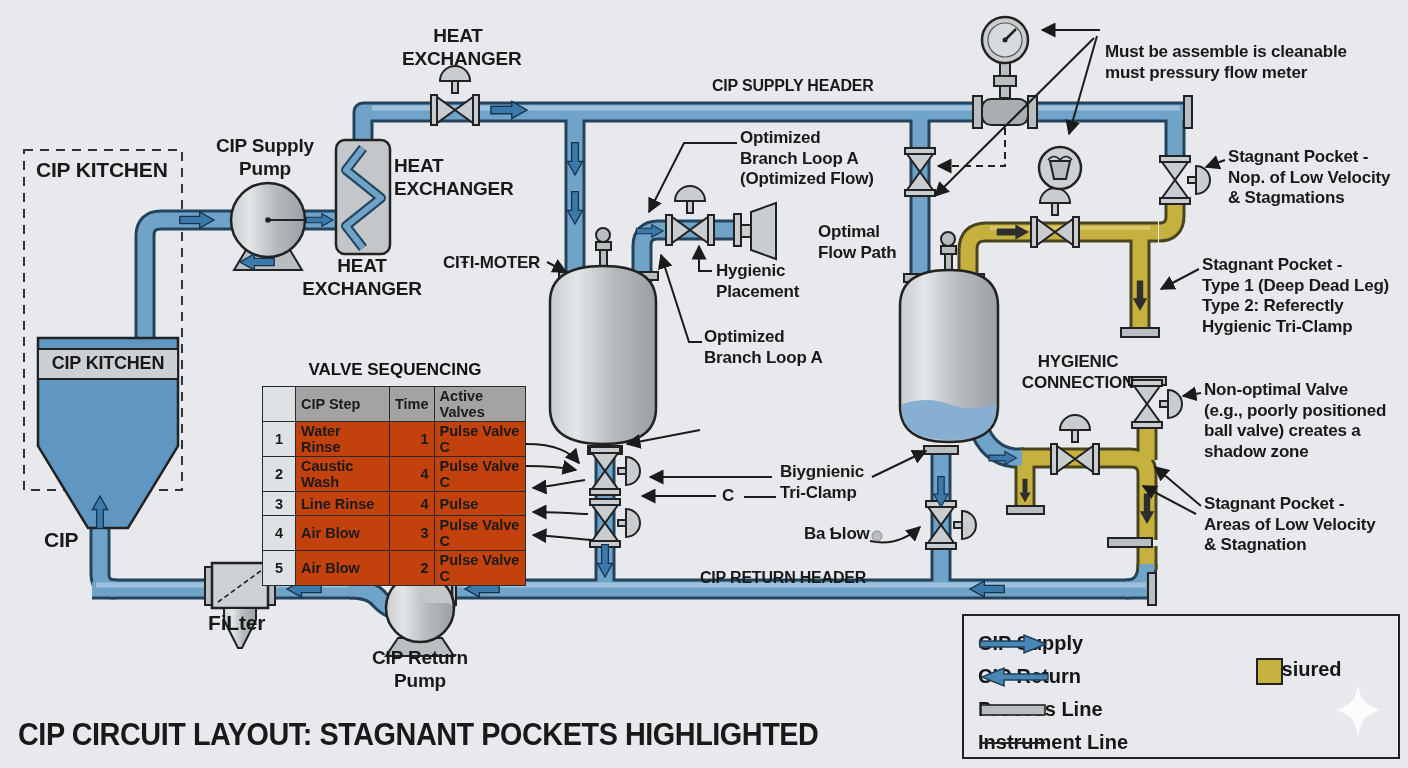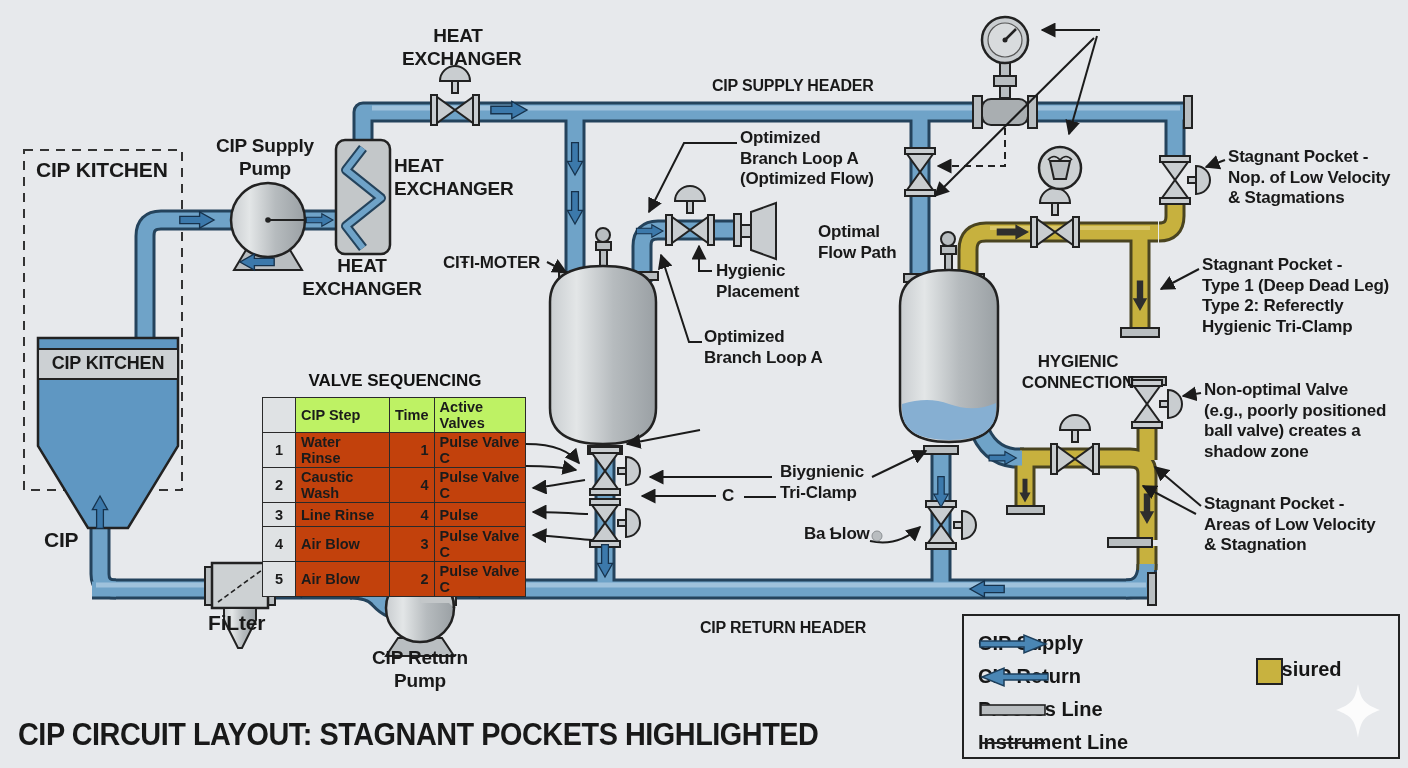--- a/index.html
+++ b/index.html
@@ -18,26 +18,26 @@
   .yi{stroke:#C7B13E;stroke-width:15;fill:none;stroke-linejoin:round}
   .ph{stroke:#9fc2dc;stroke-width:5;fill:none}
   .yh{stroke:#d9c76a;stroke-width:4;fill:none}
   .eq{fill:#c9cdd0;stroke:#222;stroke-width:2}
   .eq2{fill:#b9bec1;stroke:#222;stroke-width:2}
   .fb{fill:#3C79AB;stroke:#16324c;stroke-width:1.5}
   .fd{fill:#2e2e2e}
   .ann{stroke:#1b1b1b;stroke-width:2;fill:none}
   .dash{stroke:#222;stroke-width:2;fill:none;stroke-dasharray:7 5}
   
-  #vtable{position:absolute;left:262px;top:371px;width:266px;}
+  #vtable{position:absolute;left:262px;top:360px;width:266px;}
   #vtable .ttitle{font:700 17px "Liberation Sans",sans-serif;text-align:center;color:#111;margin-bottom:6px;}
   #vtable table{border-collapse:collapse;width:264px;background:#edeff0;}
   #vtable th,#vtable td{border:1.6px solid #2a2a2a;font:700 14.5px "Liberation Sans",sans-serif;
       color:#1b1b1b;padding:1px 5px;height:21px;}
-  #vtable th{background:#bef264;text-align:left;}
+  #vtable th{background:#a3a3a3;text-align:left;}
   #vtable td{background:#c2410c;}
   #vtable .num{width:22px;text-align:center;background:#dfe2e4;}
   #vtable .tm{width:34px;text-align:right;}
   
   #legend{position:absolute;left:962px;top:614px;width:434px;height:141px;border:2.5px solid #222;}
   .litem{position:absolute;left:14px;display:flex;align-items:center;gap:14px;}
   .litem span{font:700 20px "Liberation Sans",sans-serif;color:#161616;}
   #req{position:absolute;left:292px;top:42px;display:flex;align-items:center;gap:12px;}
   #req span{font:700 20px "Liberation Sans",sans-serif;color:#161616;}
 </style>
@@ -338,39 +338,41 @@
 <div class="lbl" style="left:716px;top:261px">Hygienic
 Placement</div>
 <div class="lbl" style="left:704px;top:327px">Optimized
 Branch Loop A</div>
 <div class="lbl" style="left:780px;top:462px">Biygnienic
 Tri-Clamp</div>
 <div class="lbl" style="left:722px;top:486px">C</div>
 <div class="lbl" style="left:804px;top:524px">Ba Ƅlow</div>
 <div class="lbl c" style="left:1008px;top:352px;width:140px">HYGIENIC
 CONNECTION</div>
+<div class="lbl" style="left:1105px;top:42px;font-weight:600">Must be assemble is cleanable
+must pressury flow meter</div>
 <div class="lbl" style="left:1228px;top:147px">Stagnant Pocket -
 Nop. of Low Velocity
 &amp; Stagmations</div>
 <div class="lbl" style="left:1202px;top:255px">Stagnant Pocket -
 Type 1 (Deep Dead Leg)
 Type 2: Referectly
 Hygienic Tri-Clamp</div>
 <div class="lbl" style="left:1204px;top:380px">Non-optimal Valve
 (e.g., poorly positioned
 ball valve) creates a
 shadow zone</div>
 <div class="lbl" style="left:1204px;top:494px">Stagnant Pocket -
 Areas of Low Velocity
 &amp; Stagnation</div>
 <div class="lbl s21" style="left:44px;top:527px">CIP</div>
 <div class="lbl s21" style="left:208px;top:610px">FiLter</div>
 <div class="lbl s19 c" style="left:360px;top:646px;width:120px">CIP Return
 Pump</div>
-<div class="lbl s20" style="left:700px;top:618px">CIP RETURN HEADER</div>
+<div class="lbl s20" style="left:700px;top:568px">CIP RETURN HEADER</div>
 <div class="lbl title" style="left:18px;top:716px">CIP CIRCUIT LAYOUT: STAGNANT POCKETS HIGHLIGHTED</div>
 
 <div id="vtable">
   <div class="ttitle">VALVE SEQUENCING</div>
   <table>
     <tbody>
           <tr>
       <th class="num"></th>
       <th>CIP Step</th>
       <th class="tm">Time</th>

